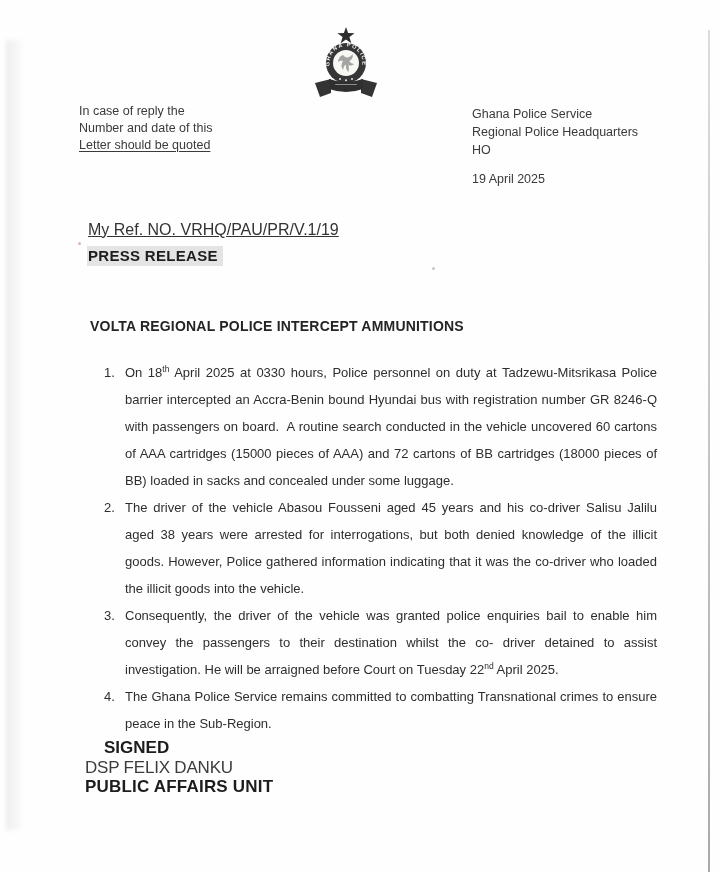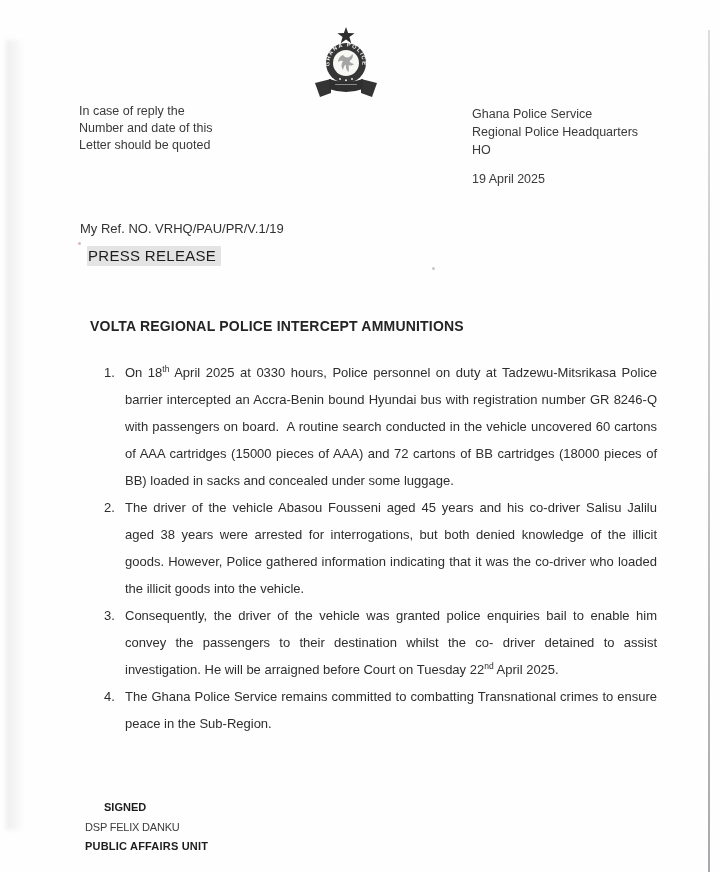--- a/index.html
+++ b/index.html
@@ -28,54 +28,54 @@
 
   
   .logo { position:absolute; left:311px; top:27px; width:70px; height:80px; }
   .logo svg { filter: blur(.35px); opacity:.92; }
 
   
   .hdr-left {
     position:absolute; left:79px; top:103px;
     font-size:12.5px; line-height:17px; color:#3a3a3a;
   }
-  .hdr-left .u { text-underline-offset:2px; }
+  .hdr-left .u { text-decoration: underline; text-underline-offset:2px; }
   .hdr-right {
     position:absolute; left:472px; top:105px;
     font-size:12.5px; line-height:18px; color:#3a3a3a;
   }
   .hdr-right .date { margin-top:11px; }
 
   .ref {
-    position:absolute; left:80px; top:221px;
-    font-size:13px; color:#333;
+    position:absolute; left:88px; top:221px;
+    font-size:16px; color:#333;text-decoration:underline;
   }
   .press-release {
     position:absolute; left:87px; top:246px;
-    font-size:15px; font-weight:normal; color:#1d1d1d;
+    font-size:15px; font-weight:bold; color:#1d1d1d;
     background:#e4e4e4; padding:1px 5px 2px 1px; letter-spacing:.3px;
   }
   .title {
     position:absolute; left:90px; top:318px;
     font-size:14px; font-weight:bold; color:#242424;
     text-decoration-thickness:1.5px; text-underline-offset:3px;
     letter-spacing:.2px;
   }
 
   
   .items {
     position:absolute; left:104px; top:359px; width:553px;
     font-size:13px; line-height:27px; color:#2e2e2e;
   }
   .item { position:relative; padding-left:21px; text-align:justify; }
   .item .num { position:absolute; left:0; top:0; }
   .item sup { font-size:8.5px; vertical-align:super; line-height:0; }
 
   
-  .signature { position:absolute; left:85px; top:798px; font-size:11px; line-height:19.5px; }
+  .signature { position:absolute; left:85px; top:738px; font-size:17px; line-height:19.5px; }
   .sig-signed { font-weight:bold; color:#1d1d1d; padding-left:19px; }
   .sig-name   { color:#3c3c3c; letter-spacing:-0.2px; }
   .sig-unit, .sig-region { font-weight:bold; color:#1d1d1d; letter-spacing:.2px; }
 </style>
 </head>
 <body>
 
 <div class="page">
 
   <div class="edge-left"></div>

